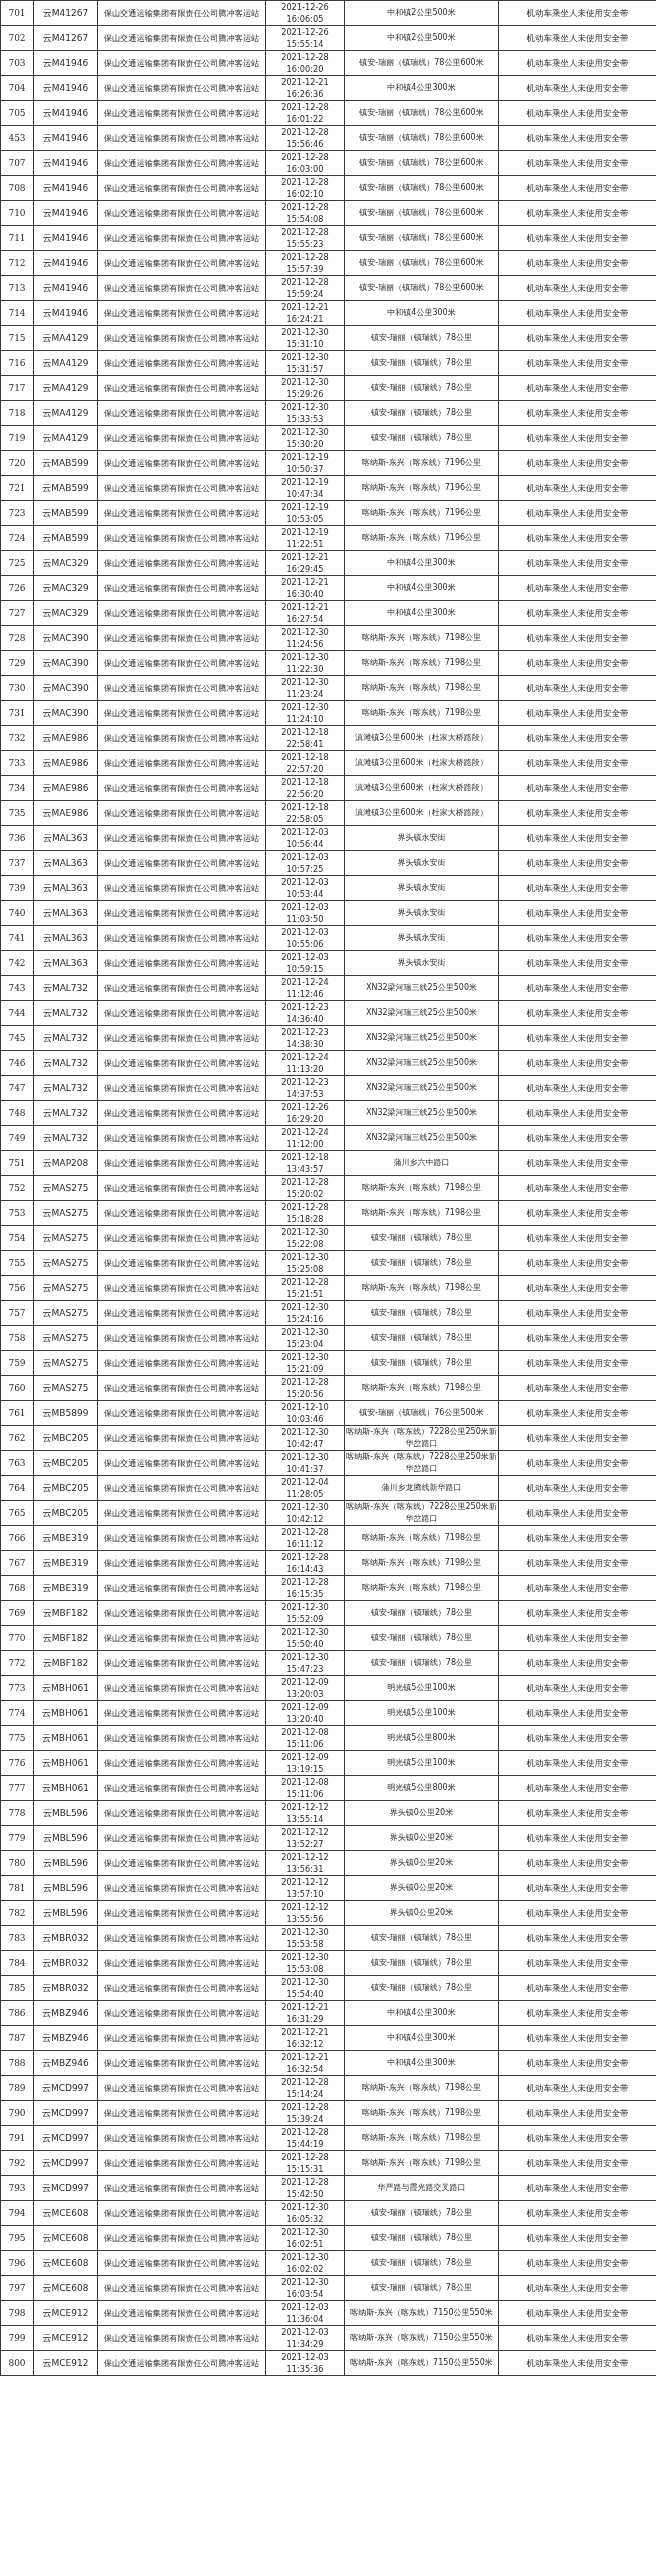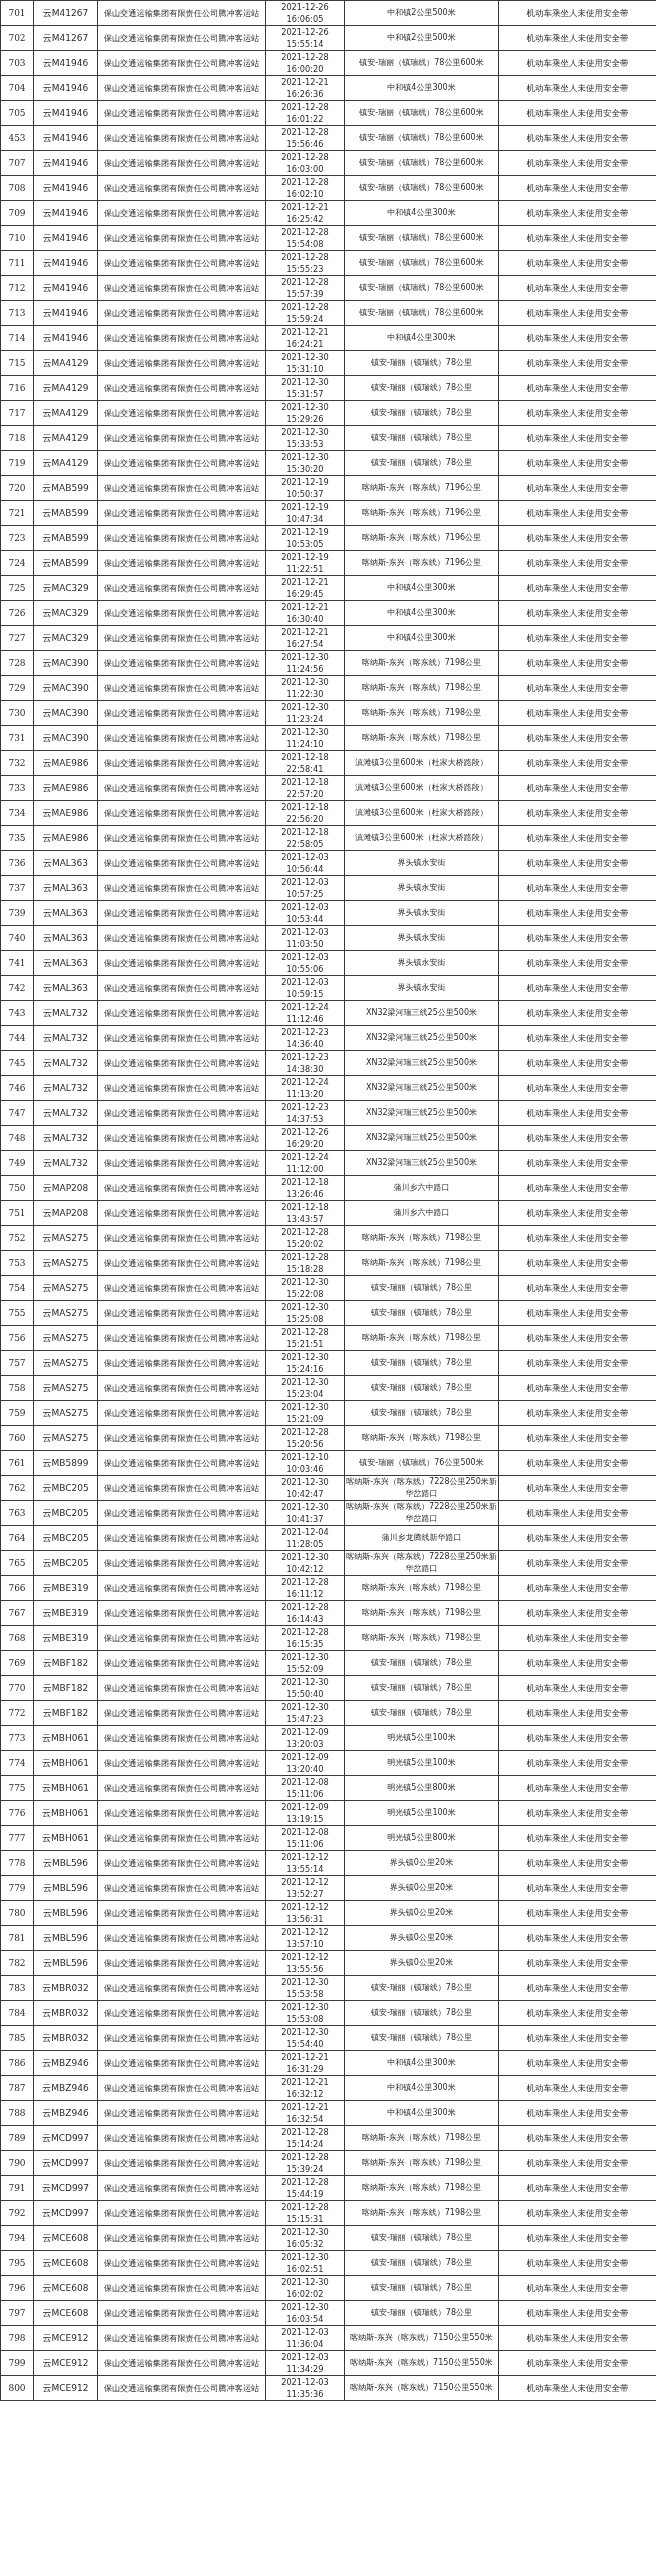--- a/index.html
+++ b/index.html
@@ -104,28 +104,20 @@
   </tr>
       <tr>
     <td class="c-no">708</td>
     <td class="c-plate">云M41946</td>
     <td class="c-org">保山交通运输集团有限责任公司腾冲客运站</td>
     <td class="c-time">2021-12-28<br>16:02:10</td>
     <td class="c-loc">镇安-瑞丽（镇瑞线）78公里600米</td>
     <td class="c-vio">机动车乘坐人未使用安全带</td>
   </tr>
       <tr>
-    <td class="c-no">709</td>
-    <td class="c-plate">云M41946</td>
-    <td class="c-org">保山交通运输集团有限责任公司腾冲客运站</td>
-    <td class="c-time">2021-12-21<br>16:25:42</td>
-    <td class="c-loc">中和镇4公里300米</td>
-    <td class="c-vio">机动车乘坐人未使用安全带</td>
-  </tr>
-      <tr>
     <td class="c-no">710</td>
     <td class="c-plate">云M41946</td>
     <td class="c-org">保山交通运输集团有限责任公司腾冲客运站</td>
     <td class="c-time">2021-12-28<br>15:54:08</td>
     <td class="c-loc">镇安-瑞丽（镇瑞线）78公里600米</td>
     <td class="c-vio">机动车乘坐人未使用安全带</td>
   </tr>
       <tr>
     <td class="c-no">711</td>
     <td class="c-plate">云M41946</td>
@@ -416,28 +408,20 @@
   </tr>
       <tr>
     <td class="c-no">749</td>
     <td class="c-plate">云MAL732</td>
     <td class="c-org">保山交通运输集团有限责任公司腾冲客运站</td>
     <td class="c-time">2021-12-24<br>11:12:00</td>
     <td class="c-loc">XN32梁河瑞三线25公里500米</td>
     <td class="c-vio">机动车乘坐人未使用安全带</td>
   </tr>
       <tr>
-    <td class="c-no">750</td>
-    <td class="c-plate">云MAP208</td>
-    <td class="c-org">保山交通运输集团有限责任公司腾冲客运站</td>
-    <td class="c-time">2021-12-18<br>13:26:46</td>
-    <td class="c-loc">蒲川乡六中路口</td>
-    <td class="c-vio">机动车乘坐人未使用安全带</td>
-  </tr>
-      <tr>
     <td class="c-no">751</td>
     <td class="c-plate">云MAP208</td>
     <td class="c-org">保山交通运输集团有限责任公司腾冲客运站</td>
     <td class="c-time">2021-12-18<br>13:43:57</td>
     <td class="c-loc">蒲川乡六中路口</td>
     <td class="c-vio">机动车乘坐人未使用安全带</td>
   </tr>
       <tr>
     <td class="c-no">752</td>
     <td class="c-plate">云MAS275</td>
@@ -749,20 +733,28 @@
     <td class="c-time">2021-12-28<br>15:44:19</td>
     <td class="c-loc">喀纳斯-东兴（喀东线）7198公里</td>
     <td class="c-vio">机动车乘坐人未使用安全带</td>
   </tr>
       <tr>
     <td class="c-no">792</td>
     <td class="c-plate">云MCD997</td>
     <td class="c-org">保山交通运输集团有限责任公司腾冲客运站</td>
     <td class="c-time">2021-12-28<br>15:15:31</td>
     <td class="c-loc">喀纳斯-东兴（喀东线）7198公里</td>
+    <td class="c-vio">机动车乘坐人未使用安全带</td>
+  </tr>
+      <tr>
+    <td class="c-no">793</td>
+    <td class="c-plate">云MCD997</td>
+    <td class="c-org">保山交通运输集团有限责任公司腾冲客运站</td>
+    <td class="c-time">2021-12-28<br>15:42:50</td>
+    <td class="c-loc">华严路与霞光路交叉路口</td>
     <td class="c-vio">机动车乘坐人未使用安全带</td>
   </tr>
       <tr>
     <td class="c-no">794</td>
     <td class="c-plate">云MCE608</td>
     <td class="c-org">保山交通运输集团有限责任公司腾冲客运站</td>
     <td class="c-time">2021-12-30<br>16:05:32</td>
     <td class="c-loc">镇安-瑞丽（镇瑞线）78公里</td>
     <td class="c-vio">机动车乘坐人未使用安全带</td>
   </tr>

